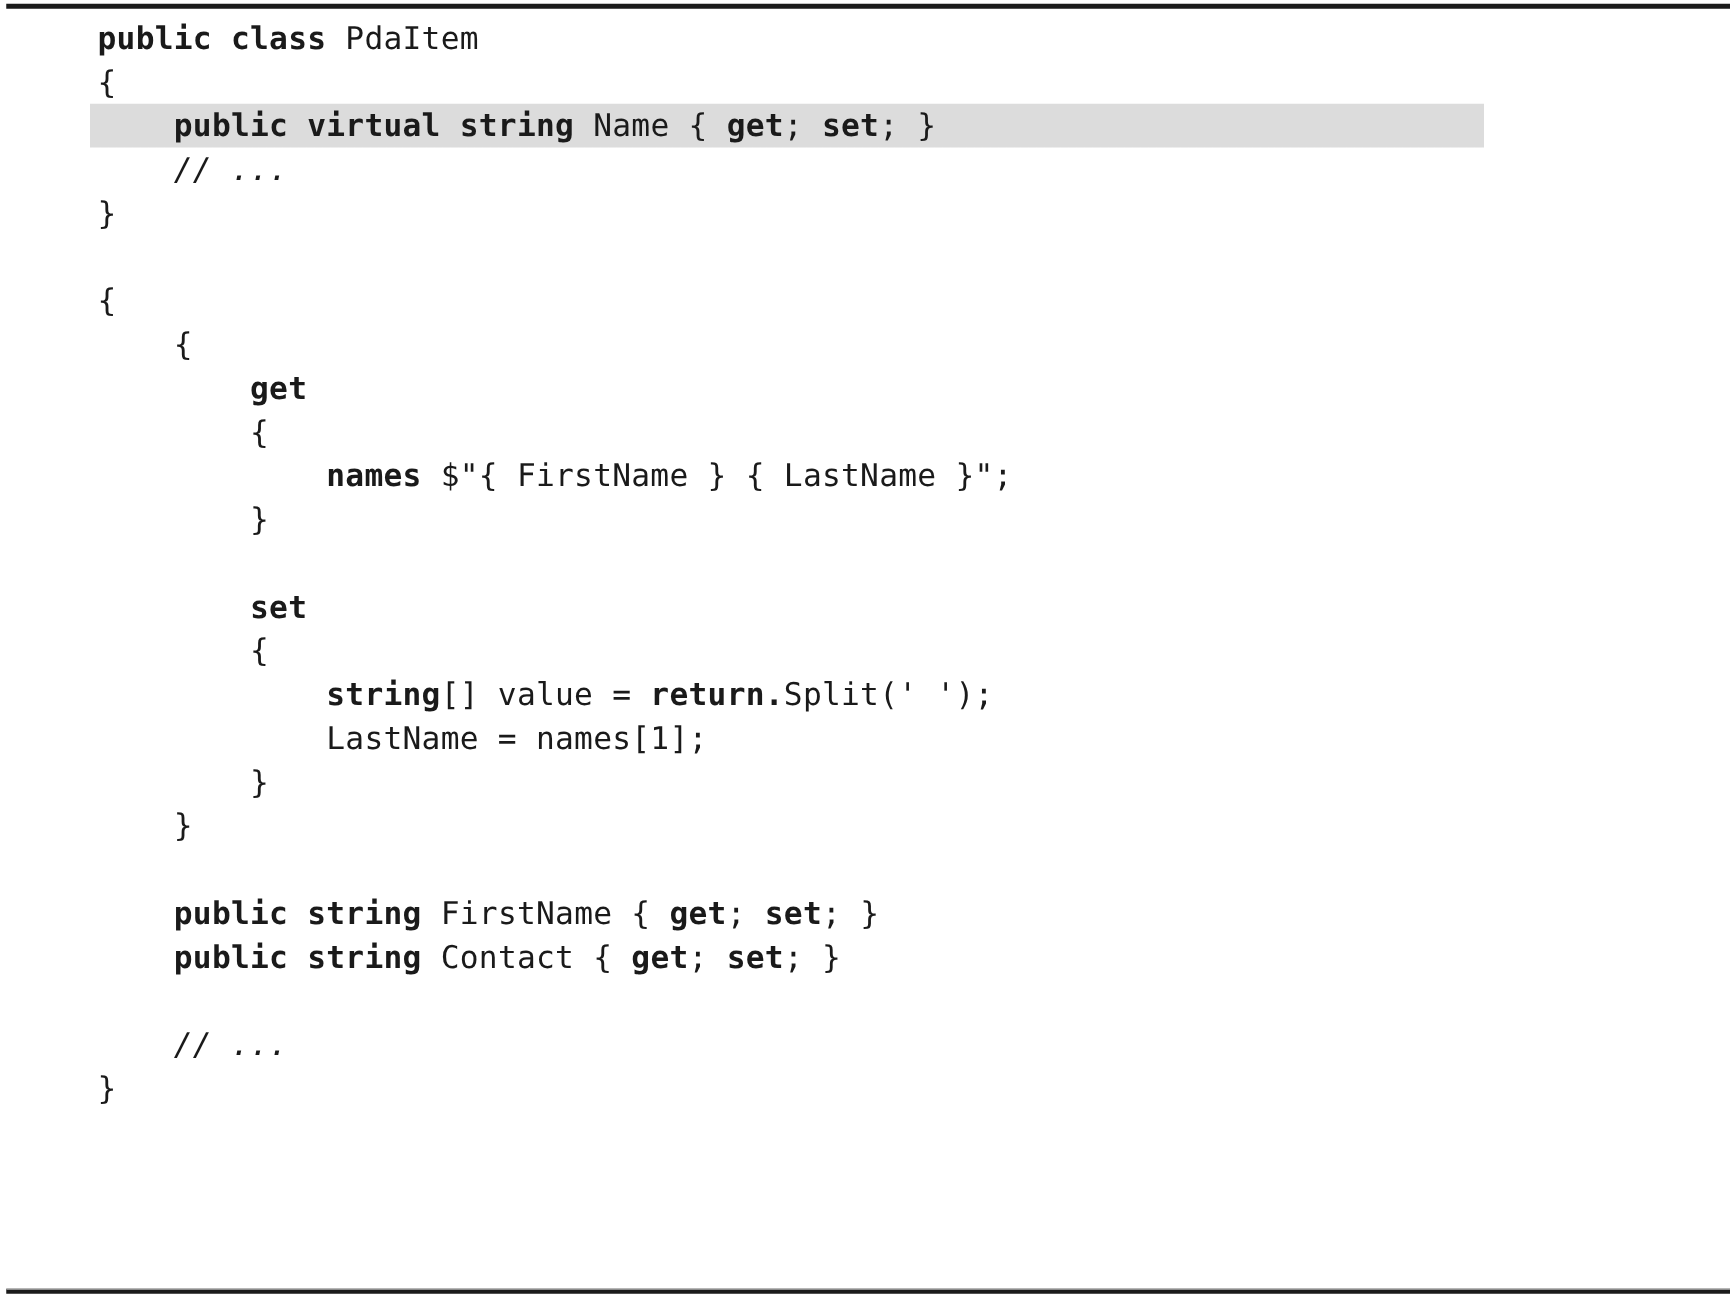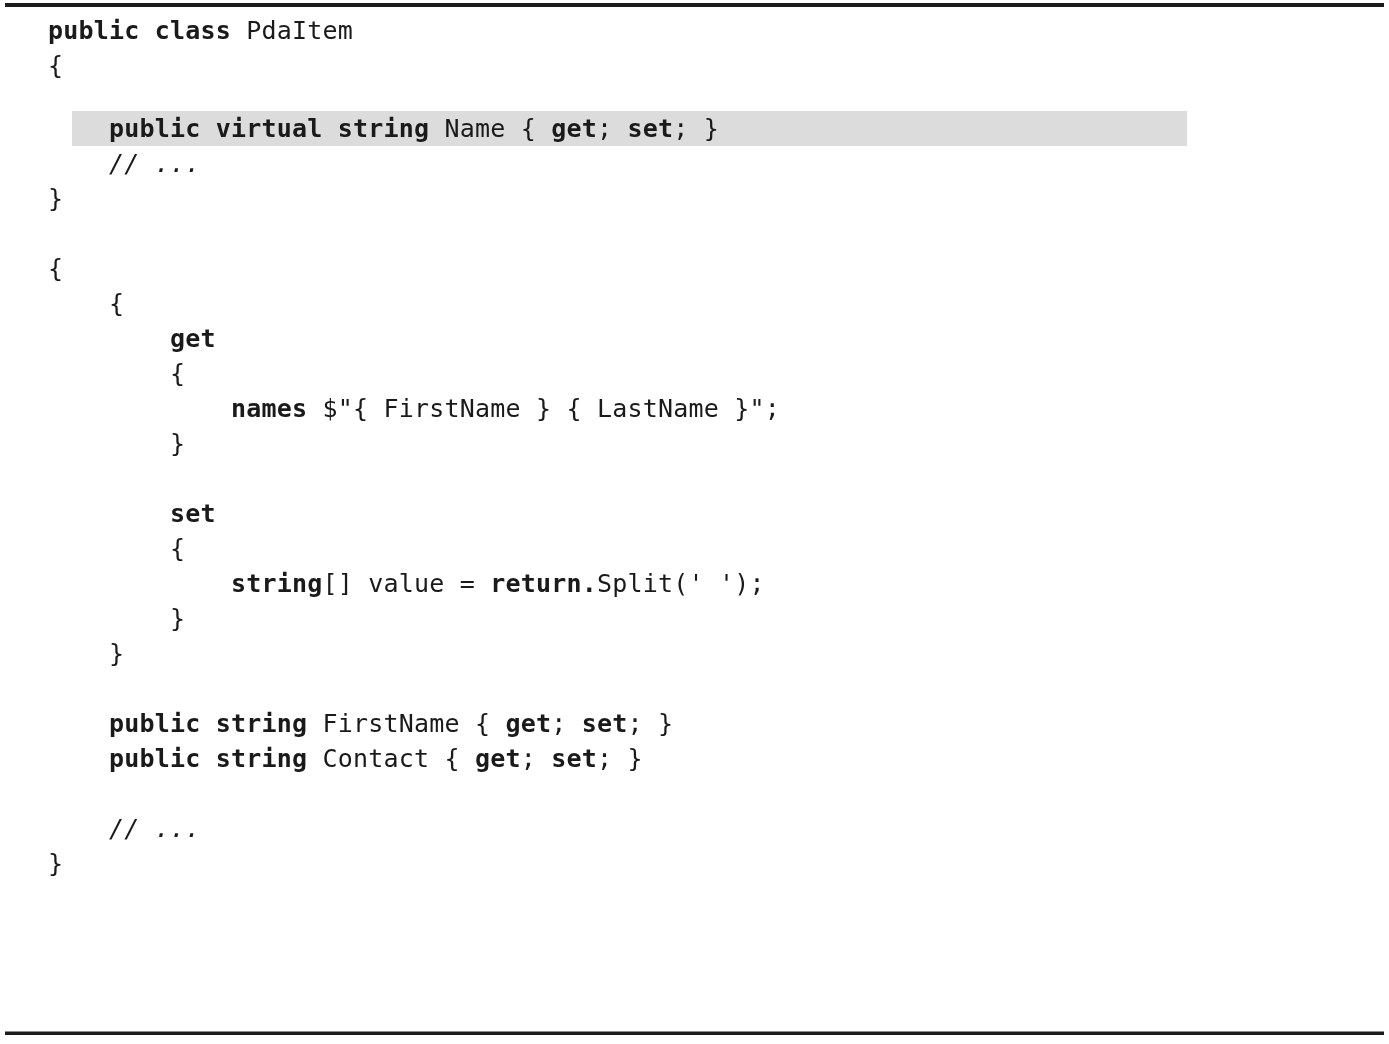--- a/index.html
+++ b/index.html
@@ -31,35 +31,34 @@
   }
   .code {
     position: absolute;
     top: 13px;
     left: 0;
     width: 100%;
   }
   .code-line {
     height: 35px;
     line-height: 35px;
-    padding-left: 48px;
+    padding-left: 78px;
     white-space: pre;
     font-size: 25px;
     color: #1a1a1a;
     letter-spacing: 0.2px;
   }
   .code-line.hl {
     background: linear-gradient(
       to right,
       transparent 72px,
       var(--hl-color, #dcdcdc) 72px,
       var(--hl-color, #dcdcdc) 1187px,
       transparent 1187px
     );
-    margin-top: 28px;
   }
   .code-line .kw {
     font-weight: bold;
   }
   .code-line .cm {
     font-style: italic;
   }
 </style>
 </head>
 <body>
@@ -76,20 +75,21 @@
     <div class="code-line"><span>{</span></div>
     <div class="code-line"><span>    {</span></div>
     <div class="code-line"><span>        </span><span class="kw">get</span></div>
     <div class="code-line"><span>        {</span></div>
     <div class="code-line"><span>            </span><span class="kw">names </span><span>$"{ FirstName } { LastName }";</span></div>
     <div class="code-line"><span>        }</span></div>
     <div class="code-line"></div>
     <div class="code-line"><span>        </span><span class="kw">set</span></div>
     <div class="code-line"><span>        {</span></div>
     <div class="code-line"><span>            </span><span class="kw">string</span><span>[] value = </span><span class="kw">return.</span><span>Split(' ');</span></div>
+    <div class="code-line"><span>            LastName = names[1];</span></div>
     <div class="code-line"><span>        }</span></div>
     <div class="code-line"><span>    }</span></div>
     <div class="code-line"></div>
     <div class="code-line"><span>    </span><span class="kw">public string </span><span>FirstName { </span><span class="kw">get</span><span>; </span><span class="kw">set</span><span>; }</span></div>
     <div class="code-line"><span>    </span><span class="kw">public string </span><span>Contact { </span><span class="kw">get</span><span>; </span><span class="kw">set</span><span>; }</span></div>
     <div class="code-line"></div>
     <div class="code-line"><span>    </span><span class="cm">// ...</span></div>
     <div class="code-line"><span>}</span></div>
   </div>
 

